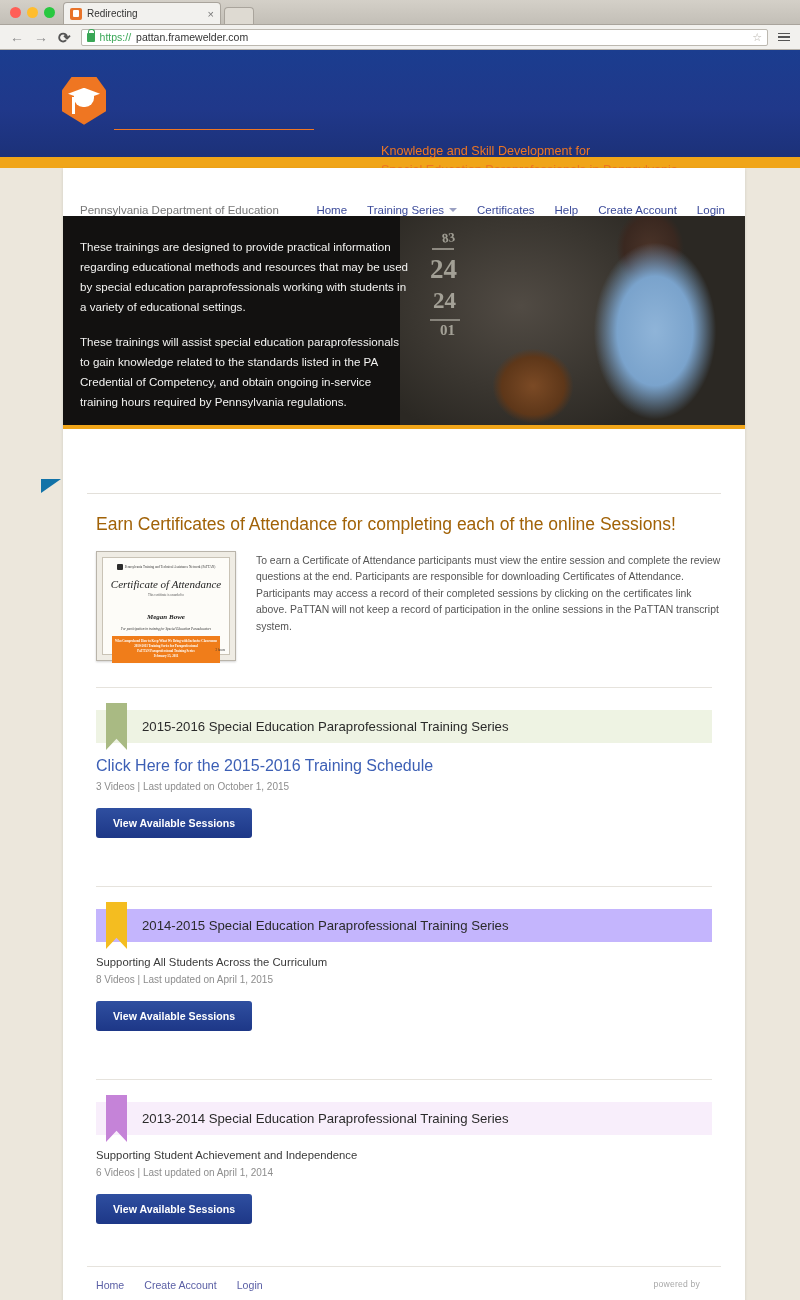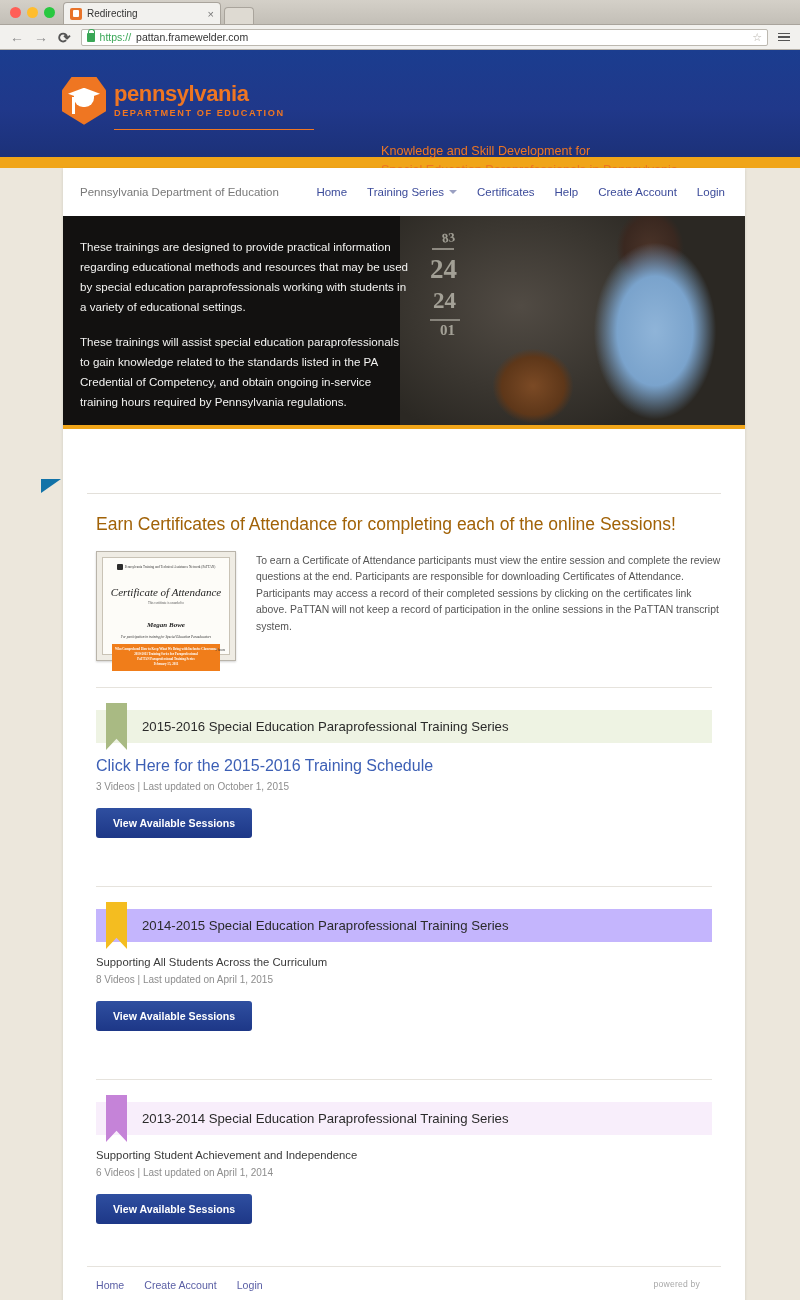--- a/index.html
+++ b/index.html
@@ -138,21 +138,21 @@
   .orange-bar { height: 11px; background: #f0a519; }
 
   
   .page { position: relative; }
   .card {
     position: absolute; left: 63px; top: 0;
     width: 682px; background: #fff;
     box-shadow: 0 1px 3px rgba(0,0,0,.12);
   }
   .topnav {
-    height: 48px; display: flex; align-items: center;
+    height: 48px; display: flex; align-items: flex-end;
     padding: 0 20px 0 17px;
     background: #fff;
   }
   .topnav .brand { font-size: 11.5px; color: #787878; }
   .topnav .links {
     margin-left: auto; display: flex; align-items: center; gap: 20px;
   }
   .topnav .links a {
     font-size: 11.5px; color: #3c4b9a; text-decoration: none;
     display: flex; align-items: center; gap: 5px;
@@ -239,21 +239,21 @@
     border: 1px solid #c9c3b6;
     background: #fdfcf8;
     display: flex; flex-direction: column; align-items: center;
     padding: 6px 4px 3px;
     position: relative;
   }
   .cert-org { font-size: 3.3px; color: #3a3a3a; display: flex; align-items: center; gap: 2px; font-family: "Liberation Serif", serif; }
   .cert-seal { width: 6px; height: 6px; background: #2c2c2c; border-radius: 1px; }
   .cert-h {
     font-family: "Liberation Serif", serif; font-style: italic;
-    font-size: 11px; color: #1c1c1c; margin-top: 16px;
+    font-size: 11px; color: #1c1c1c; margin-top: 8px;
   }
   .cert-sm { font-size: 3.1px; color: #555; margin-top: 2.5px; font-family: "Liberation Serif", serif; }
   .cert-name {
     font-family: "Liberation Serif", serif; font-weight: bold; font-style: italic;
     font-size: 7px; color: #1c1c1c; margin-top: 16px;
   }
   .cert-sq { width: 60px; height: 3px; margin-top: 2px;
     background: linear-gradient(90deg, transparent, #555 20%, transparent 35%, #555 50%, transparent 65%, #555 80%, transparent); }
   .cert-for { font-size: 3.4px; color: #333; margin-top: 4px; font-style: italic; font-family: "Liberation Serif", serif; }
   .cert-orange {
@@ -347,24 +347,20 @@
   </div>
 </div>
 
 <div class="site-header">
   <div class="logo-wrap">
     <div class="logo-top">
       <div class="keystone">
         <div class="cap"></div>
           <div class="cap-body"></div>
           <div class="tassel"></div>
-      </div>
-      <div class="wordmark">
-        <div class="penn">pennsylvania</div>
-        <div class="doe">DEPARTMENT OF EDUCATION</div>
       </div>
     </div>
     <div class="rule"></div>
   </div>
   <div class="tagline">
     <div>Knowledge and Skill Development for</div>
     <div>Special Education Paraprofessionals in Pennsylvania</div>
   </div>
 </div>
 <div class="orange-bar"></div>

